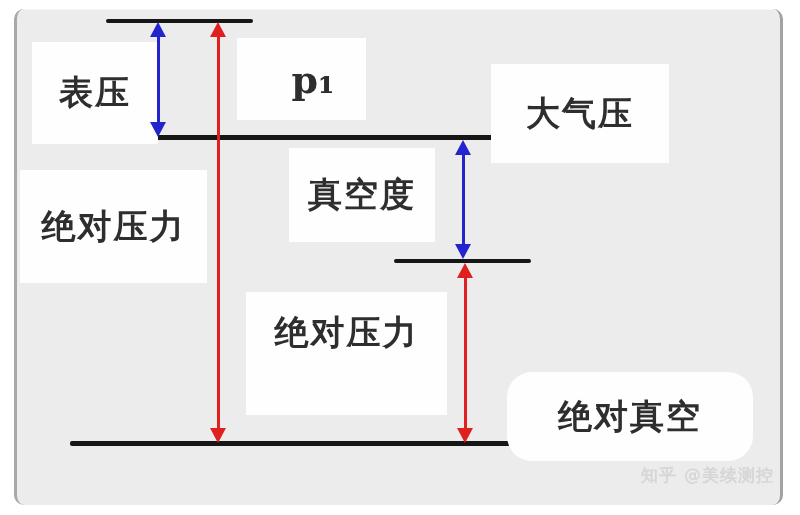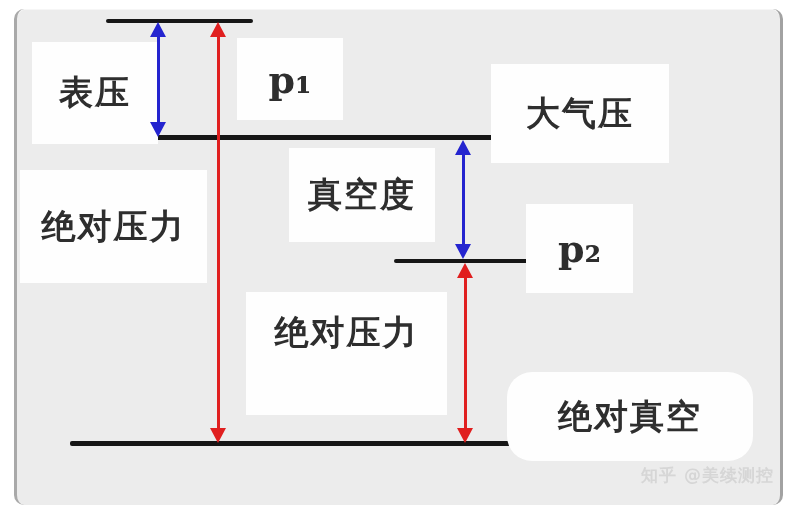--- a/index.html
+++ b/index.html
@@ -15,21 +15,21 @@
     border-left:3px solid #a9a9a9;border-right:3px solid #a2a2a2;
     box-shadow:inset 0 1px 0 #f6f6f6;
   }
   .hline{position:absolute;background:#161616;border-radius:2px;}
   .labelbox{
     position:absolute;background:#fefefe;display:flex;align-items:center;justify-content:center;
     color:#2e2e2e;font-weight:bold;font-size:34px;letter-spacing:2px;
   }
   .labelbox.ptext{
     font-family:"DejaVu Serif","Liberation Serif",serif;
-    font-size:38px;font-weight:bold;letter-spacing:0;
+    font-size:38px;font-weight:bold;letter-spacing:0;padding-left:23px;
   }
   
   .varrow{position:absolute;width:16px;}
   .varrow .shaft{position:absolute;left:6.5px;top:9px;bottom:9px;width:3px;}
   .varrow .head{position:absolute;width:0;height:0;left:0;}
   .varrow .head.up{top:0;border-left:8px solid transparent;border-right:8px solid transparent;border-bottom:15px solid;}
   .varrow .head.down{bottom:0;border-left:8px solid transparent;border-right:8px solid transparent;border-top:15px solid;}
   .varrow.blue .shaft{background:#2424cf;}
   .varrow.blue .head.up{border-bottom-color:#2424cf;}
   .varrow.blue .head.down{border-top-color:#2424cf;}
@@ -54,21 +54,20 @@
   <div class="hline" style="left:70px;top:441px;width:567px;height:5px;"></div>
 
   <div class="labelbox" style="left:32px;top:42px;width:126px;height:102px;">表压</div>
 
   <div class="labelbox ptext" style="left:237px;top:38px;width:106px;height:82px;">p₁</div>
 
   <div class="labelbox" style="left:491px;top:64px;width:178px;height:99px;">大气压</div>
 
   <div class="labelbox" style="left:289px;top:148px;width:146px;height:94px;">真空度</div>
 
-  <div class="labelbox ptext" style="left:526px;top:204px;width:107px;height:89px;">p₂</div>
 
   <div class="labelbox" style="left:20px;top:170px;width:187px;height:113px;">绝对压力</div>
 
   <div class="labelbox" style="left:246px;top:292px;width:201px;height:123px;align-items:flex-start;padding-top:18px;box-sizing:border-box;">绝对压力</div>
 
   <div class="labelbox" style="left:507px;top:372px;width:246px;height:89px;border-radius:25px;">绝对真空</div>
 
   <div class="varrow blue" style="left:150px;top:22px;height:115px;">
     <span class="head up"></span>
     <span class="shaft"></span>

